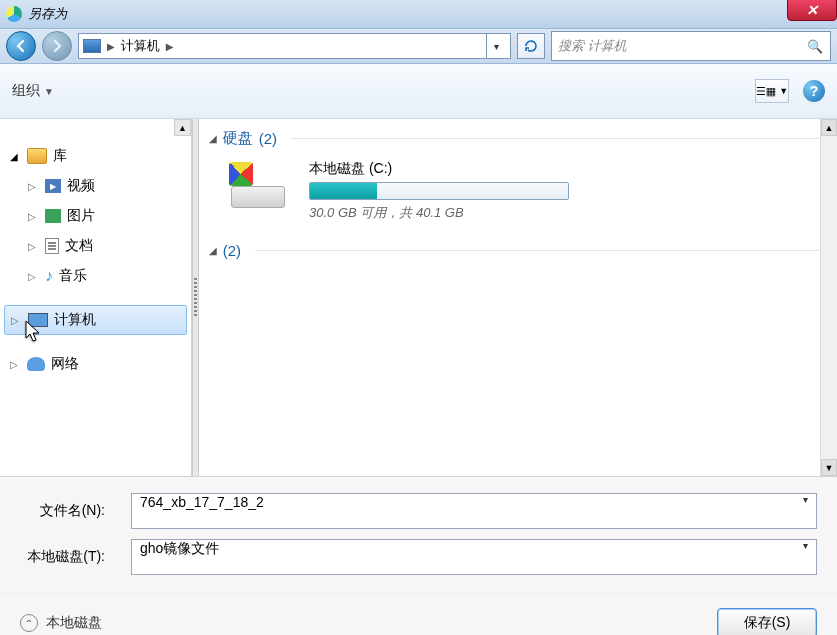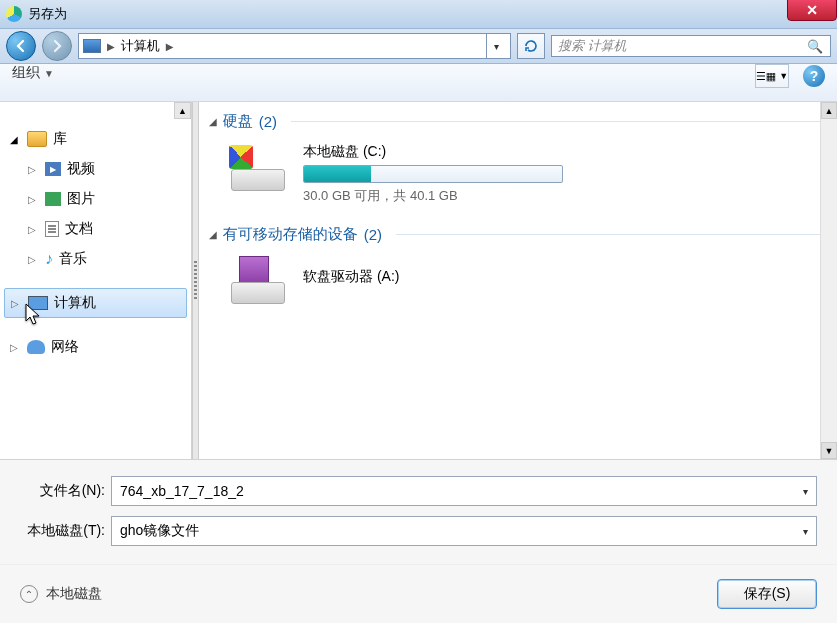--- a/index.html
+++ b/index.html
@@ -1,35 +1,35 @@
 <!DOCTYPE html>
 <html><head>
 <meta charset="utf-8">
 <style>
 * { box-sizing: border-box; margin: 0; padding: 0; font-family: "Microsoft YaHei", "Segoe UI", Tahoma, sans-serif; }
 body { width: 837px; height: 635px; background: #fff; overflow: hidden; }
 
-.titlebar { height: 28px; background: linear-gradient(#d7e5f3,#b9d1ea); display: flex; align-items: center; padding: 0 6px; position: relative; }
+.titlebar { height: 28px; background: linear-gradient(#d7e5f3,#b9d1ea); display: flex; align-items: center; padding: 0 6px; position: relative; font-style: italic; }
 .titlebar .sys-icon { width: 16px; height: 16px; border-radius: 50%; background: conic-gradient(#2a8 0 33%, #4ae 33% 66%, #ee5 66% 100%); margin-right: 6px; }
 .titlebar .title { font-size: 13px; color: #000; }
 .titlebar .close { position: absolute; right: 0; top: -1px; width: 50px; height: 22px; background: linear-gradient(#e46,#b23); border: 1px solid #802; border-bottom-left-radius: 4px; border-bottom-right-radius: 4px; display: flex; align-items: center; justify-content: center; color:#fff; font-weight:bold; font-size:14px; }
 
 .navrow { height: 36px; background: linear-gradient(#dbe7f5,#c7d9ee); display:flex; align-items:center; padding:4px 6px; gap:6px; border-top:1px solid #9cb7d6; border-bottom:1px solid #9cb7d6;}
 .navbtn { width:30px; height:30px; border-radius:50%; background:radial-gradient(circle at 30% 30%, #7cc8f4,#1a70b6); border:1px solid #0b5a96; display:flex; align-items:center; justify-content:center; color:#fff; font-size:16px; }
 .navbtn.disabled { filter:grayscale(0.5) opacity(0.6); }
 .breadcrumb { flex:1 1 auto; min-width:0; height:26px; border:1px solid #7a95b6; background:#fff; display:flex; align-items:center; padding:0 4px; gap:6px;}
 .breadcrumb .bc-icon { width:18px; height:14px; background:linear-gradient(#5a9de0,#2d6ab2); border:1px solid #5276a0;}
 .breadcrumb span { font-size:13px; }
 .breadcrumb .sep { color:#555; font-size:10px;}
 .bc-drop { width:20px; height:26px; border-left:1px solid #7a95b6; display:flex; align-items:center; justify-content:center; font-size:10px; color:#333;}
 .refresh { width:28px; height:26px; border:1px solid #7a95b6; background:linear-gradient(#f7fbff,#e6eef8); display:flex; align-items:center; justify-content:center; color:#1a70b6;}
-.searchbox { width:280px; height:22px; border:1px solid #7a95b6; background:#fff; display:flex; align-items:center; padding:0 6px; color:#888; font-style:italic; font-size:13px;}
+.searchbox { width:280px; height:30px; border:1px solid #7a95b6; background:#fff; display:flex; align-items:center; padding:0 6px; color:#888; font-style:italic; font-size:13px;}
 .searchbox .mag { margin-left:auto; font-style:normal; color:#1a70b6;}
 
-.toolbar { height:38px; background:linear-gradient(#f7fbff,#e6eef8); border-bottom:1px solid #cfd9e6; display:flex; align-items:flex-start; padding:0 12px;}
+.toolbar { height:55px; background:linear-gradient(#f7fbff,#e6eef8); border-bottom:1px solid #cfd9e6; display:flex; align-items:center; padding:0 12px;}
 .toolbar .org { font-size:14px; color:#333; display:flex; align-items:center; gap:4px;}
 .toolbar .org .chev{ font-size:10px; color:#555;}
 .toolbar .right { margin-left:auto; display:flex; align-items:center; gap:14px;}
 .toolbar .viewbtn { width:34px; height:24px; border:1px solid #b7c5d8; background:linear-gradient(#fdfeff,#eef3fa); display:flex; align-items:center; justify-content:center; font-size:11px;}
 .toolbar .help { width:22px; height:22px; border-radius:50%; background:radial-gradient(circle at 30% 30%, #7cc8f4,#1a70b6); color:#fff; display:flex; align-items:center; justify-content:center; font-size:14px; font-weight:bold;}
 
 .mainarea { display:flex; height:357px; }
 .sidebar { width:192px; border-right:1px solid #d2d2d2; background:#fff; position:relative; overflow:hidden;}
 .sidebar .scroll-up { position:absolute; top:0; right:0; width:17px; height:17px; background:#e8e8e8; border:1px solid #ccc; display:flex;align-items:center;justify-content:center; font-size:9px;}
 .tree { padding:22px 4px 8px 4px; font-size:14px;}
@@ -50,35 +50,35 @@
 .splitter { width:7px; background:#e8e8e8; border-left:1px solid #ccc; border-right:1px solid #ccc; display:flex; align-items:center; justify-content:center;}
 .splitter .grip { width:3px; height:40px; background:repeating-linear-gradient(#888 0 2px, transparent 2px 4px);}
 
 .content { flex:1; background:#fff; position:relative; overflow:hidden;}
 .content .scrollbar { position:absolute; right:0; top:0; bottom:0; width:17px; background:#f0f0f0; border-left:1px solid #ddd;}
 .content .scrollbar .up, .content .scrollbar .down { height:17px; background:#e0e0e0; border:1px solid #ccc; display:flex;align-items:center;justify-content:center;font-size:9px;}
 .content .scrollbar .down { position:absolute; bottom:0; left:0; right:0;}
 .group-header { display:flex; align-items:center; gap:6px; color:#1b5fa3; font-size:15px; padding:10px 4px 6px 10px;}
 .group-header .tri { font-size:10px; color:#555;}
 .group-header .line { flex:1; height:1px; background:#dbe5f0; margin-left:8px;}
-.drive { display:flex; align-items:flex-start; gap:14px; padding:6px 10px 10px 28px;}
+.drive { display:flex; align-items:flex-start; gap:20px; padding:6px 10px 10px 28px;}
 .drive-icon { width:62px; height:48px; position:relative;}
 .drive-icon .case { position:absolute; bottom:0; left:4px; right:4px; height:22px; background:linear-gradient(#f2f2f2,#cfcfcf); border:1px solid #aaa; border-radius:3px;}
 .drive-icon .win { position:absolute; top:2px; left:2px; width:24px; height:24px; background:conic-gradient(from 45deg,#e33 0 25%,#3a3 25% 50%,#35d 50% 75%,#ed3 75% 100%); border-radius:3px;}
 .drive-icon.floppy .disk { position:absolute; top:0; left:12px; width:30px; height:30px; background:linear-gradient(#b96fd0,#8a3da5); border:1px solid #6a2b82;}
 .drive-info { flex:1; max-width:260px;}
 .drive-title { font-size:14px; margin-bottom:4px;}
 .bar { width:260px; height:18px; border:1px solid #8aa3bc; background:linear-gradient(#f6fbff,#e6eef5); border-radius:2px; overflow:hidden;}
 .bar .fill { height:100%; background:linear-gradient(#28c4c8,#0d9fa3);}
-.drive-sub { font-size:13px; color:#666; margin-top:4px;}
+.drive-sub { font-size:13px; color:#666; margin-top:4px;font-style:italic;}
 
 .bottom { border-top:1px solid #d2d2d2; background:#f6f6f6; padding:16px 20px 8px 20px;}
-.row { display:flex; align-items:center; gap:6px; margin-bottom:10px;}
+.row { display:flex; align-items:center; gap:26px; margin-bottom:10px;}
 .row label { width:85px; text-align:right; font-size:14px;}
-.row .field { flex:1; height:30px; border:1px solid #9aa7b8; background:#fff; display:flex; align-items:center; padding:0 8px; font-size:14px;}
+.row .field { flex:1; height:36px; border:1px solid #9aa7b8; background:#fff; display:flex; align-items:flex-start; padding:0 8px; font-size:14px;}
 .row .field .chev { margin-left:auto; font-size:10px; color:#333;}
 
 .footer { display:flex; align-items:center; padding:14px 20px 14px 20px; border-top:1px solid #eee; background:#f6f6f6;}
 .footer .hide { display:flex; align-items:center; gap:8px; font-size:14px; color:#333;}
 .footer .hide .circ { width:18px; height:18px; border:1px solid #888; border-radius:50%; display:flex; align-items:center; justify-content:center; font-size:10px; color:#555;}
 .footer .btns { margin-left:auto; display:flex; gap:14px;}
 .footer button { width:100px; height:30px; font-size:14px; border:1px solid #888; background:linear-gradient(#fdfdfd,#e6e6e6); border-radius:4px;}
 .footer button.primary { border:1px solid #4a90d9; box-shadow:0 0 0 1px #a7d1f3 inset;}
 .cursor { position:absolute; width:20px; height:26px; pointer-events:none; z-index:50;}
 .cursor svg { filter:drop-shadow(0 1px 1px rgba(0,0,0,0.4));}
@@ -214,34 +214,24 @@
         <div class="bar">
             <div class="fill" id="fill-c" style="width: 26%;"></div>
           </div>
         <div class="drive-sub">30.0 GB 可用，共 40.1 GB</div>
       </div>
     </div>
 
 
     <div class="group-header">
       <span class="tri">◢</span>
-      <span>有可移动存储的设备</span>
       <span>(2)</span>
       <div class="line"></div>
     </div>
 
-    <div class="drive">
-      <div class="drive-icon floppy">
-        <div class="disk"></div>
-          <div class="case"></div>
-      </div>
-      <div class="drive-info">
-        <div class="drive-title" style="margin-top:12px">软盘驱动器 (A:)</div>
-      </div>
-    </div>
   </div>
 </div>
 
 <div class="bottom">
   <div class="row">
     <label>文件名(N):</label>
     <div class="field">
       <span>764_xb_17_7_18_2</span>
       <span class="chev">▾</span>
     </div>

